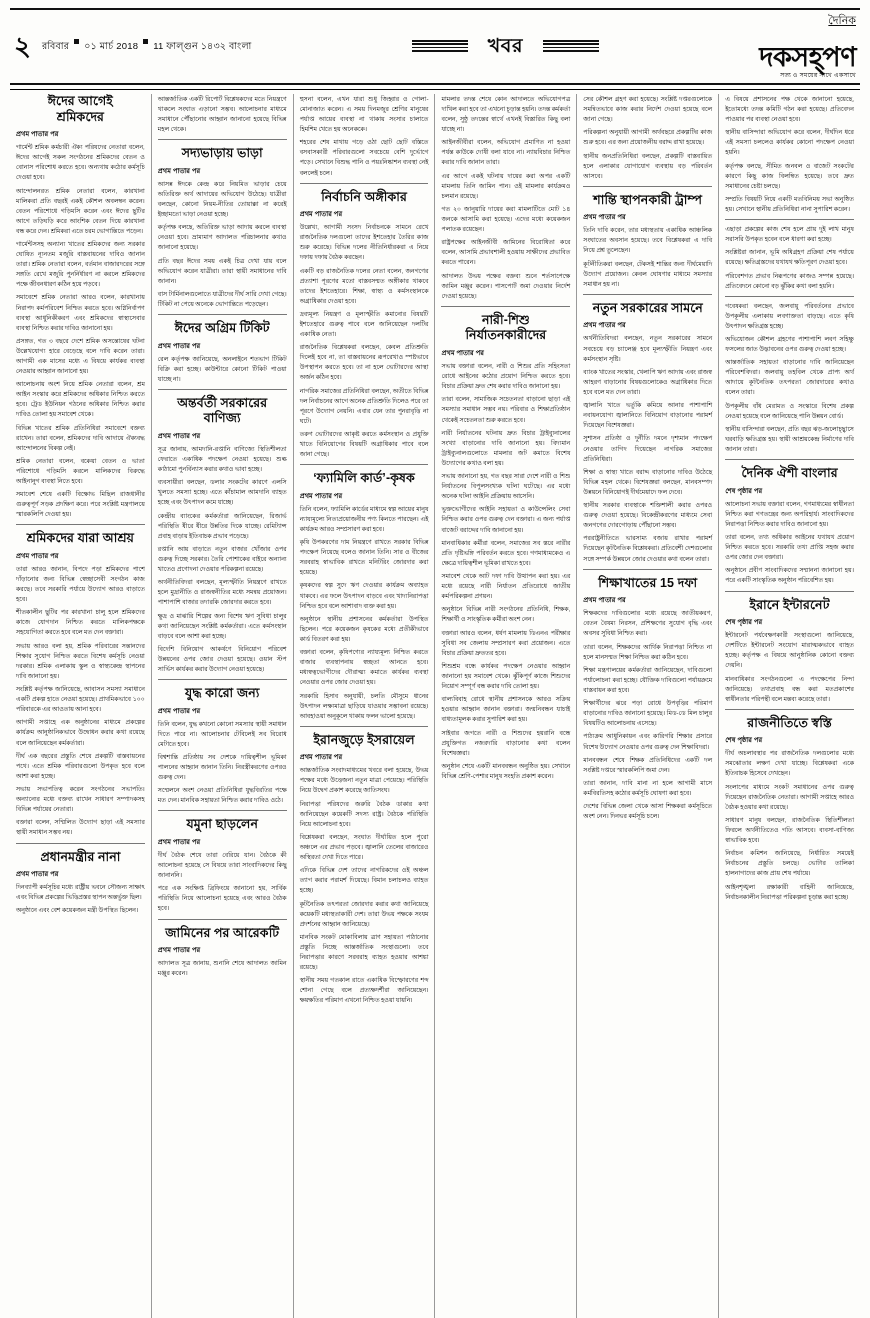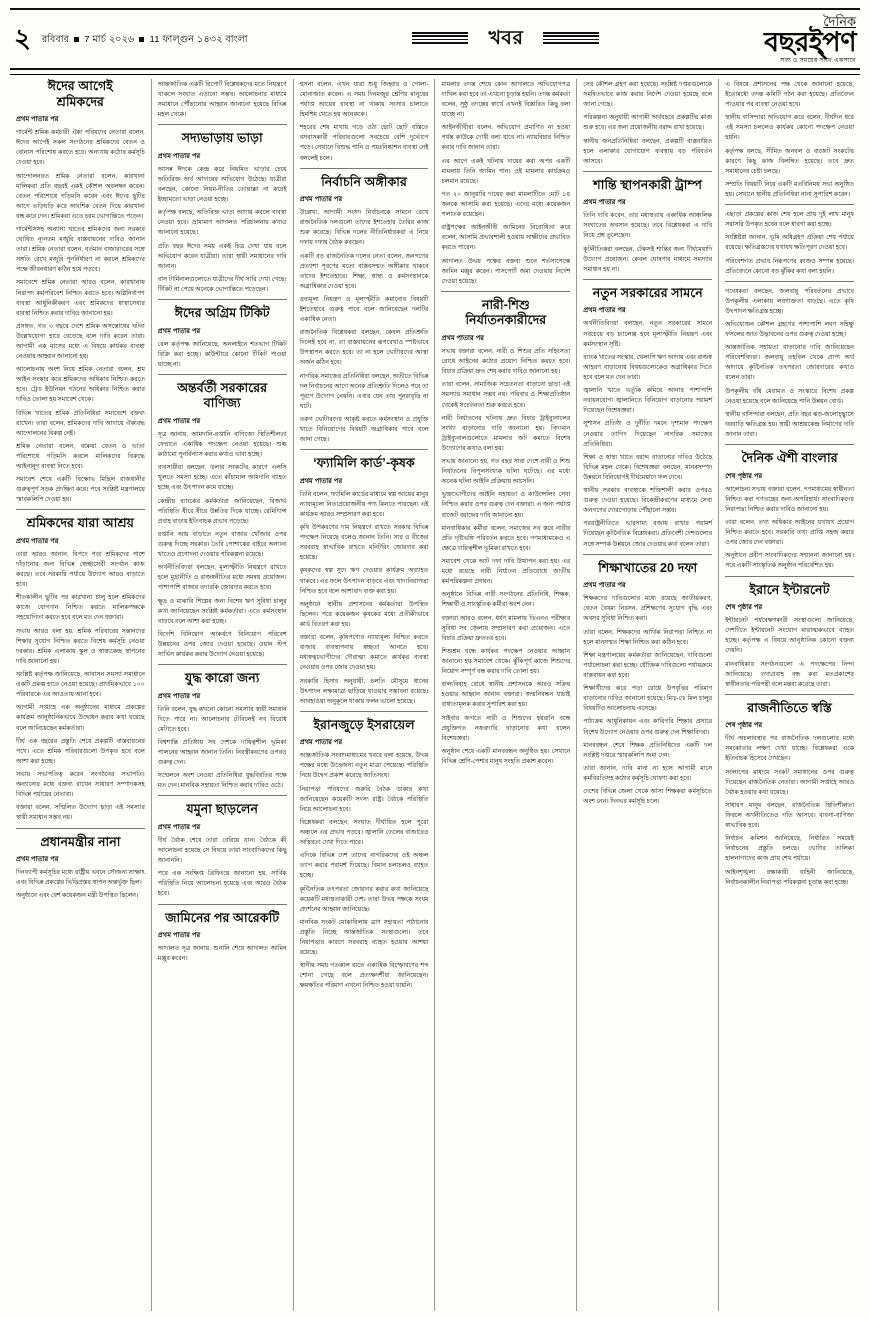--- a/index.html
+++ b/index.html
@@ -43,21 +43,21 @@
     font-family: "Liberation Serif", serif;
     font-size: 26px;
     font-weight: bold;
     line-height: 1;
     padding-right: 4px;
   }
   .dateline {
     font-size: 9.5px;
     letter-spacing: .2px;
     display: flex;
-    align-items: center;
+    align-items: flex-start;
     gap: 5px;
     white-space: nowrap;
   }
   .sq {
     display: inline-block;
     width: 5px; height: 5px;
     background: #111;
   }
   .mast-center {
     display: flex;
@@ -75,22 +75,22 @@
     font-size: 19px;
     font-weight: bold;
     letter-spacing: .5px;
   }
   .mast-right {
     flex: 0 0 auto;
     text-align: right;
     line-height: 1;
   }
   .mast-small {
-    font-size: 13px;
-    margin-bottom: 1px;
+    font-size: 11px;
+    margin-bottom: 18px;
     text-decoration: underline;
   }
   .logo {
     font-size: 27px;
     font-weight: bold;
     font-family: "Liberation Serif", serif;
     letter-spacing: -0.5px;
     line-height: 1;
   }
   .mast-tag {
@@ -151,33 +151,33 @@
 <body>
 
 <div class="page">
 
   <div class="masthead">
     <div class="mast-left">
       <div class="page-num">২</div>
       <div class="dateline">
         <span>রবিবার</span>
         <span class="sq"></span>
-        <span>7 মার্চ ২০২৬</span>
+        <span>০১ মার্চ 2018</span>
         <span class="sq"></span>
         <span>11 ফাল্গুন ১৪৩২ বাংলা</span>
       </div>
     </div>
     <div class="mast-center">
       <span class="rule-block"></span>
       <span class="section-title">খবর</span>
       <span class="rule-block"></span>
     </div>
     <div class="mast-right">
       <div class="mast-small">দৈনিক</div>
-      <div class="logo">বছরই্পণ</div>
+      <div class="logo">দকসহ্পণ</div>
       <div class="mast-tag">সত্য ও সময়ের সাথে একসাথে</div>
     </div>
   </div>
 
   <div class="columns" id="columns">
       <div class="col">
         <div class="headline first">ঈদের আগেই<br>শ্রমিকদের</div>
         <div class="kicker">প্রথম পাতার পর</div>
         <p class="para">গার্মেন্ট শ্রমিক কর্মচারী ঐক্য পরিষদের নেতারা বলেন, ঈদের আগেই সকল সংগঠনের শ্রমিকদের বেতন ও বোনাস পরিশোধ করতে হবে। অন্যথায় কঠোর কর্মসূচি দেওয়া হবে।</p>
         <p class="para">আন্দোলনরত শ্রমিক নেতারা বলেন, কারখানা মালিকরা প্রতি বছরই একই কৌশল অবলম্বন করেন। বেতন পরিশোধে গড়িমসি করেন এবং ঈদের ছুটির আগে তড়িঘড়ি করে আংশিক বেতন দিয়ে কারখানা বন্ধ করে দেন। শ্রমিকরা এতে চরম ভোগান্তিতে পড়েন।</p>
@@ -313,21 +313,21 @@
         <div class="headline">নতুন সরকারের সামনে</div>
         <div class="kicker">প্রথম পাতার পর</div>
         <p class="para">অর্থনীতিবিদরা বলছেন, নতুন সরকারের সামনে সবচেয়ে বড় চ্যালেঞ্জ হবে মূল্যস্ফীতি নিয়ন্ত্রণ এবং কর্মসংস্থান সৃষ্টি।</p>
         <p class="para">ব্যাংক খাতের সংস্কার, খেলাপি ঋণ আদায় এবং রাজস্ব আহরণ বাড়ানোর বিষয়গুলোকেও অগ্রাধিকার দিতে হবে বলে মত দেন তারা।</p>
         <p class="para">জ্বালানি খাতে ভর্তুকি কমিয়ে আনার পাশাপাশি নবায়নযোগ্য জ্বালানিতে বিনিয়োগ বাড়ানোর পরামর্শ দিয়েছেন বিশেষজ্ঞরা।</p>
         <p class="para">সুশাসন প্রতিষ্ঠা ও দুর্নীতি দমনে দৃশ্যমান পদক্ষেপ নেওয়ার তাগিদ দিয়েছেন নাগরিক সমাজের প্রতিনিধিরা।</p>
         <p class="para">শিক্ষা ও স্বাস্থ্য খাতে বরাদ্দ বাড়ানোর দাবিও উঠেছে বিভিন্ন মহল থেকে। বিশেষজ্ঞরা বলছেন, মানবসম্পদ উন্নয়নে বিনিয়োগই দীর্ঘমেয়াদে ফল দেবে।</p>
         <p class="para">স্থানীয় সরকার ব্যবস্থাকে শক্তিশালী করার ওপরও গুরুত্ব দেওয়া হয়েছে। বিকেন্দ্রীকরণের মাধ্যমে সেবা জনগণের দোরগোড়ায় পৌঁছানো সম্ভব।</p>
         <p class="para">পররাষ্ট্রনীতিতে ভারসাম্য বজায় রাখার পরামর্শ দিয়েছেন কূটনৈতিক বিশ্লেষকরা। প্রতিবেশী দেশগুলোর সঙ্গে সম্পর্ক উন্নয়নে জোর দেওয়ার কথা বলেন তারা।</p>
         <hr class="hr-thin">
-        <div class="headline">শিক্ষাখাতের 20 দফা</div>
+        <div class="headline">শিক্ষাখাতের 15 দফা</div>
         <div class="kicker">প্রথম পাতার পর</div>
         <p class="para">শিক্ষকদের দাবিগুলোর মধ্যে রয়েছে জাতীয়করণ, বেতন বৈষম্য নিরসন, প্রশিক্ষণের সুযোগ বৃদ্ধি এবং অবসর সুবিধা নিশ্চিত করা।</p>
         <p class="para">তারা বলেন, শিক্ষকদের আর্থিক নিরাপত্তা নিশ্চিত না হলে মানসম্মত শিক্ষা নিশ্চিত করা কঠিন হবে।</p>
         <p class="para">শিক্ষা মন্ত্রণালয়ের কর্মকর্তারা জানিয়েছেন, দাবিগুলো পর্যালোচনা করা হচ্ছে। যৌক্তিক দাবিগুলো পর্যায়ক্রমে বাস্তবায়ন করা হবে।</p>
         <p class="para">শিক্ষার্থীদের ঝরে পড়া রোধে উপবৃত্তির পরিমাণ বাড়ানোর দাবিও জানানো হয়েছে। মিড-ডে মিল চালুর বিষয়টিও আলোচনায় এসেছে।</p>
         <p class="para">পাঠ্যক্রম আধুনিকায়ন এবং কারিগরি শিক্ষার প্রসারে বিশেষ উদ্যোগ নেওয়ার ওপর গুরুত্ব দেন শিক্ষাবিদরা।</p>
         <p class="para">মানববন্ধন শেষে শিক্ষক প্রতিনিধিদের একটি দল সংশ্লিষ্ট দপ্তরে স্মারকলিপি জমা দেন।</p>
         <p class="para">তারা জানান, দাবি মানা না হলে আগামী মাসে কর্মবিরতিসহ কঠোর কর্মসূচি ঘোষণা করা হবে।</p>
         <p class="para">দেশের বিভিন্ন জেলা থেকে আসা শিক্ষকরা কর্মসূচিতে অংশ নেন। দিনভর কর্মসূচি চলে।</p>
       </div>

